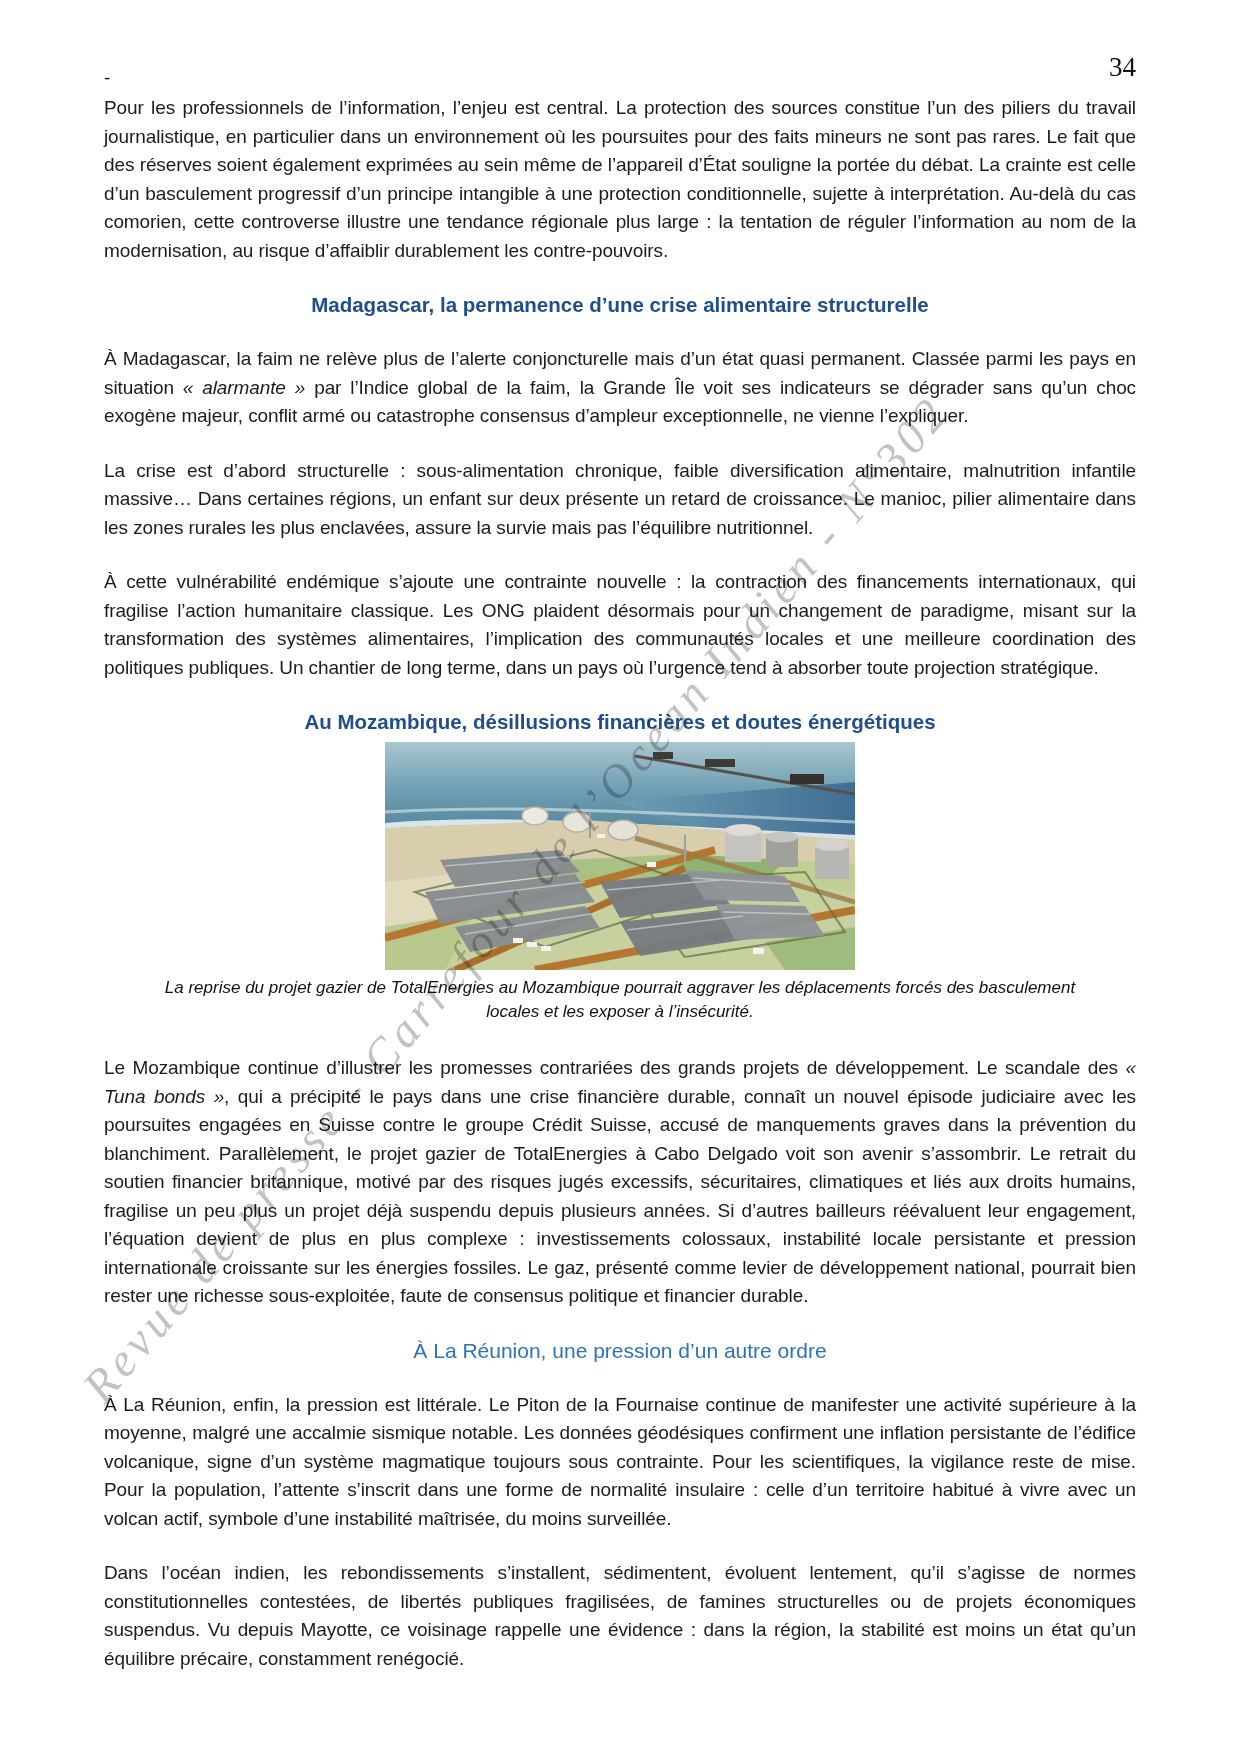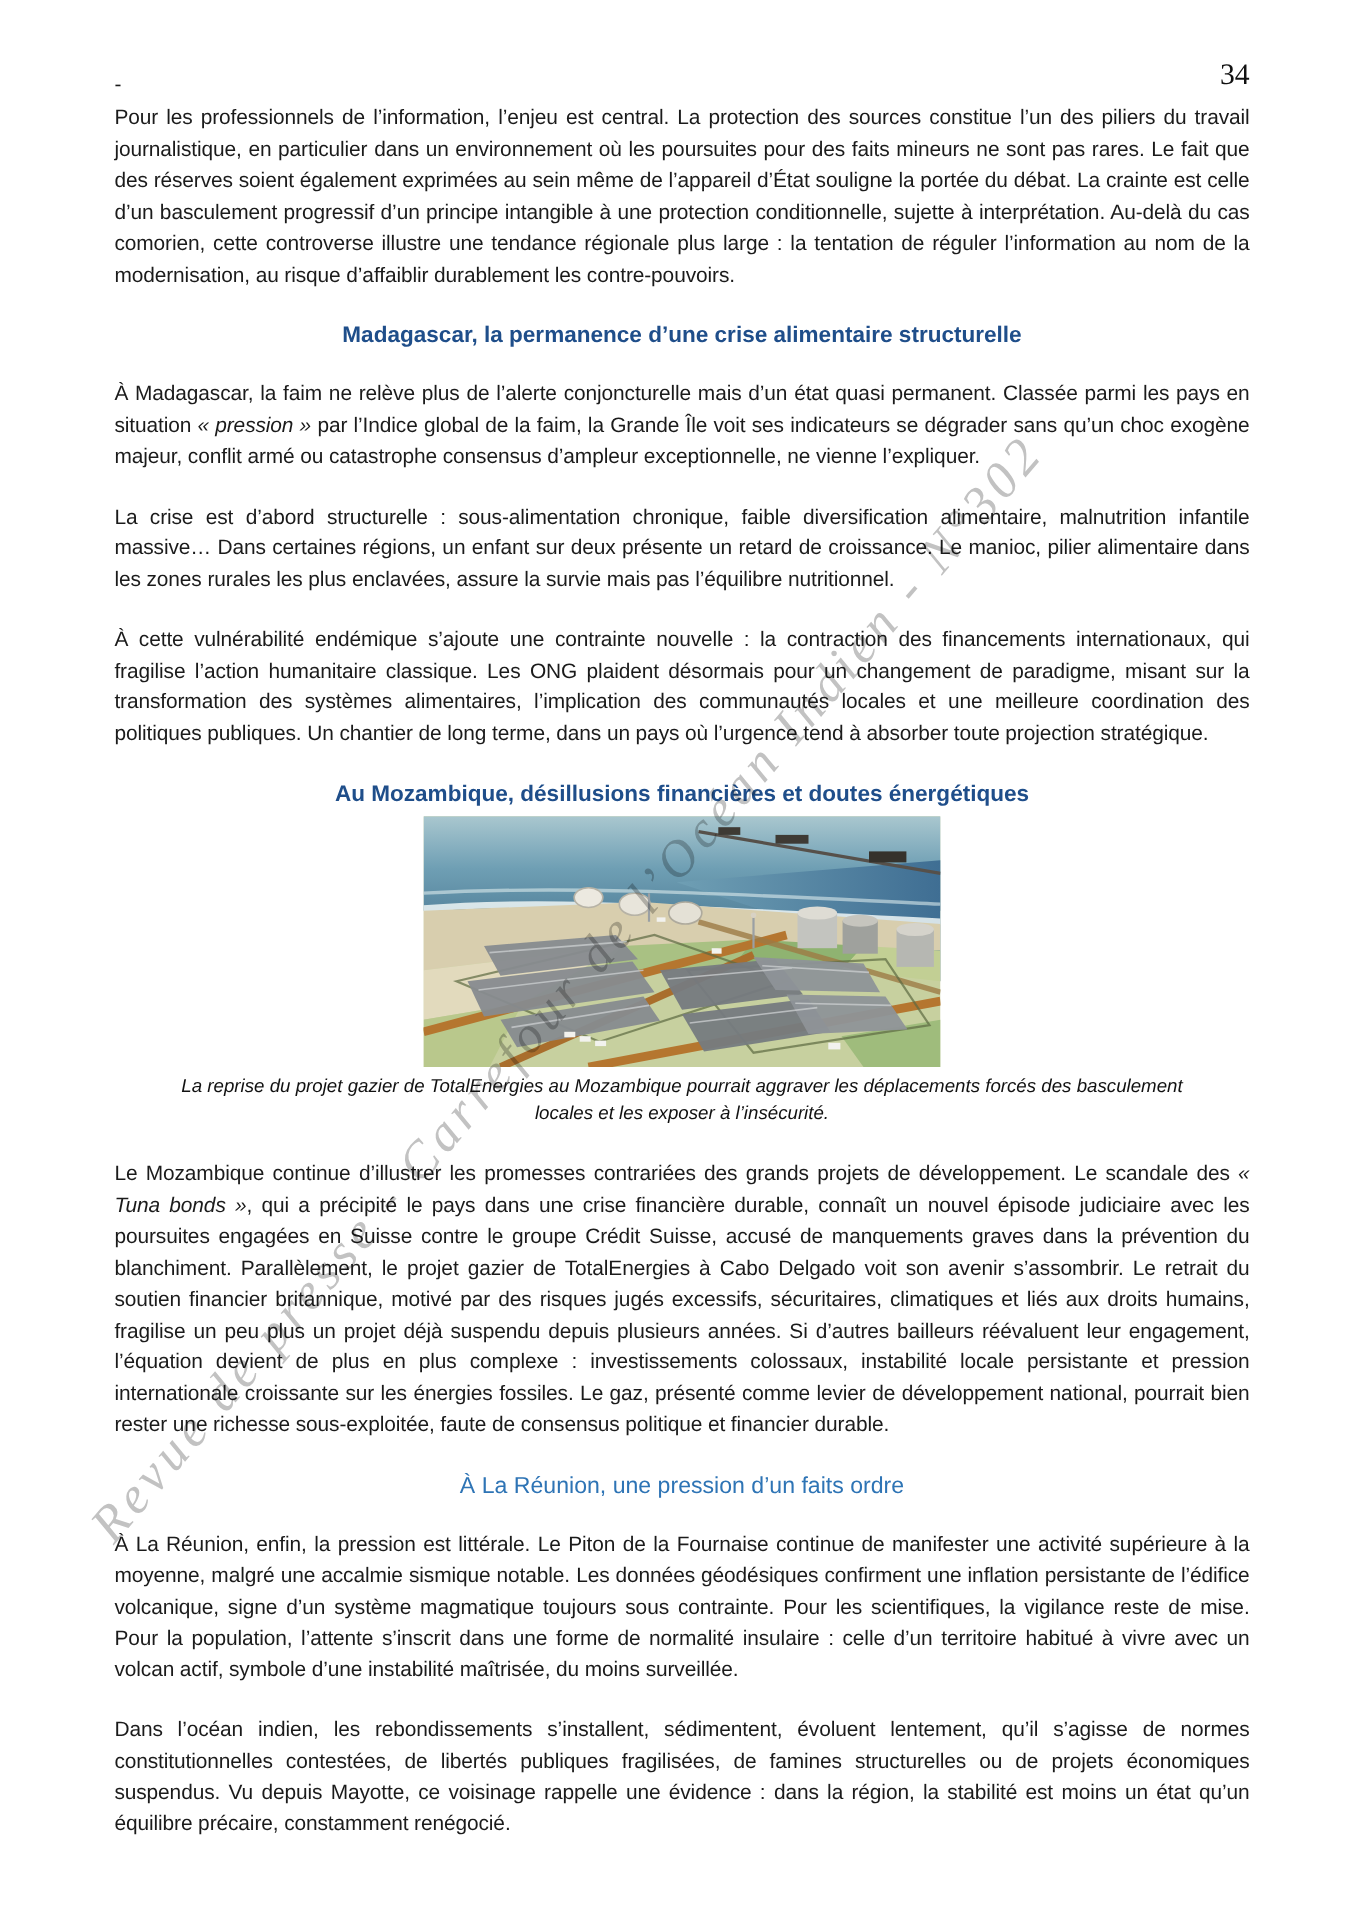--- a/index.html
+++ b/index.html
@@ -42,21 +42,21 @@
 
   <div class="page-head">
     <span class="dash-mark">-</span>
     <span class="page-number">34</span>
   </div>
 
   <p class="body">Pour les professionnels de l’information, l’enjeu est central. La protection des sources constitue l’un des piliers du travail journalistique, en particulier dans un environnement où les poursuites pour des faits mineurs ne sont pas rares. Le fait que des réserves soient également exprimées au sein même de l’appareil d’État souligne la portée du débat. La crainte est celle d’un basculement progressif d’un principe intangible à une protection conditionnelle, sujette à interprétation. Au-delà du cas comorien, cette controverse illustre une tendance régionale plus large : la tentation de réguler l’information au nom de la modernisation, au risque d’affaiblir durablement les contre-pouvoirs.</p>
 
   <h2 class="h-bold">Madagascar, la permanence d’une crise alimentaire structurelle</h2>
 
-  <p class="body"><span>À Madagascar, la faim ne relève plus de l’alerte conjoncturelle mais d’un état quasi permanent. Classée parmi les pays en situation </span><i>« pression »</i><span> par l’Indice global de la faim, la Grande Île voit ses indicateurs se dégrader sans qu’un choc exogène majeur, conflit armé ou catastrophe consensus d’ampleur exceptionnelle, ne vienne l’expliquer.</span></p>
+  <p class="body"><span>À Madagascar, la faim ne relève plus de l’alerte conjoncturelle mais d’un état quasi permanent. Classée parmi les pays en situation </span><i>« alarmante »</i><span> par l’Indice global de la faim, la Grande Île voit ses indicateurs se dégrader sans qu’un choc exogène majeur, conflit armé ou catastrophe consensus d’ampleur exceptionnelle, ne vienne l’expliquer.</span></p>
 
   <p class="body">La crise est d’abord structurelle : sous-alimentation chronique, faible diversification alimentaire, malnutrition infantile massive… Dans certaines régions, un enfant sur deux présente un retard de croissance. Le manioc, pilier alimentaire dans les zones rurales les plus enclavées, assure la survie mais pas l’équilibre nutritionnel.</p>
 
   <p class="body">À cette vulnérabilité endémique s’ajoute une contrainte nouvelle : la contraction des financements internationaux, qui fragilise l’action humanitaire classique. Les ONG plaident désormais pour un changement de paradigme, misant sur la transformation des systèmes alimentaires, l’implication des communautés locales et une meilleure coordination des politiques publiques. Un chantier de long terme, dans un pays où l’urgence tend à absorber toute projection stratégique.</p>
 
   <h2 class="h-bold tight">Au Mozambique, désillusions financières et doutes énergétiques</h2>
 
   <div class="figure">
     <svg viewBox="0 0 470 228" xmlns="http://www.w3.org/2000/svg" role="img">
       <defs>
@@ -148,19 +148,19 @@
       <path d="M205,96 L205,70" stroke="#9aa0a4" stroke-width="2"></path>
       <path d="M300,120 L300,92" stroke="#9aa0a4" stroke-width="2"></path>
       <circle cx="300" cy="90" r="2.5" fill="#d8d2c4"></circle>
     </svg>
   </div>
 
   <p class="caption">La reprise du projet gazier de TotalEnergies au Mozambique pourrait aggraver les déplacements forcés des basculement locales et les exposer à l’insécurité.</p>
 
   <p class="body"><span>Le Mozambique continue d’illustrer les promesses contrariées des grands projets de développement. Le scandale des </span><i>« Tuna bonds »</i><span>, qui a précipité le pays dans une crise financière durable, connaît un nouvel épisode judiciaire avec les poursuites engagées en Suisse contre le groupe Crédit Suisse, accusé de manquements graves dans la prévention du blanchiment. Parallèlement, le projet gazier de TotalEnergies à Cabo Delgado voit son avenir s’assombrir. Le retrait du soutien financier britannique, motivé par des risques jugés excessifs, sécuritaires, climatiques et liés aux droits humains, fragilise un peu plus un projet déjà suspendu depuis plusieurs années. Si d’autres bailleurs réévaluent leur engagement, l’équation devient de plus en plus complexe : investissements colossaux, instabilité locale persistante et pression internationale croissante sur les énergies fossiles. Le gaz, présenté comme levier de développement national, pourrait bien rester une richesse sous-exploitée, faute de consensus politique et financier durable.</span></p>
 
-  <h2 class="h-light">À La Réunion, une pression d’un faits ordre</h2>
+  <h2 class="h-light">À La Réunion, une pression d’un autre ordre</h2>
 
   <p class="body">À La Réunion, enfin, la pression est littérale. Le Piton de la Fournaise continue de manifester une activité supérieure à la moyenne, malgré une accalmie sismique notable. Les données géodésiques confirment une inflation persistante de l’édifice volcanique, signe d’un système magmatique toujours sous contrainte. Pour les scientifiques, la vigilance reste de mise. Pour la population, l’attente s’inscrit dans une forme de normalité insulaire : celle d’un territoire habitué à vivre avec un volcan actif, symbole d’une instabilité maîtrisée, du moins surveillée.</p>
 
   <p class="body">Dans l’océan indien, les rebondissements s’installent, sédimentent, évoluent lentement, qu’il s’agisse de normes constitutionnelles contestées, de libertés publiques fragilisées, de famines structurelles ou de projets économiques suspendus. Vu depuis Mayotte, ce voisinage rappelle une évidence : dans la région, la stabilité est moins un état qu’un équilibre précaire, constamment renégocié.</p>
 
 </div>
 
 </body></html>

